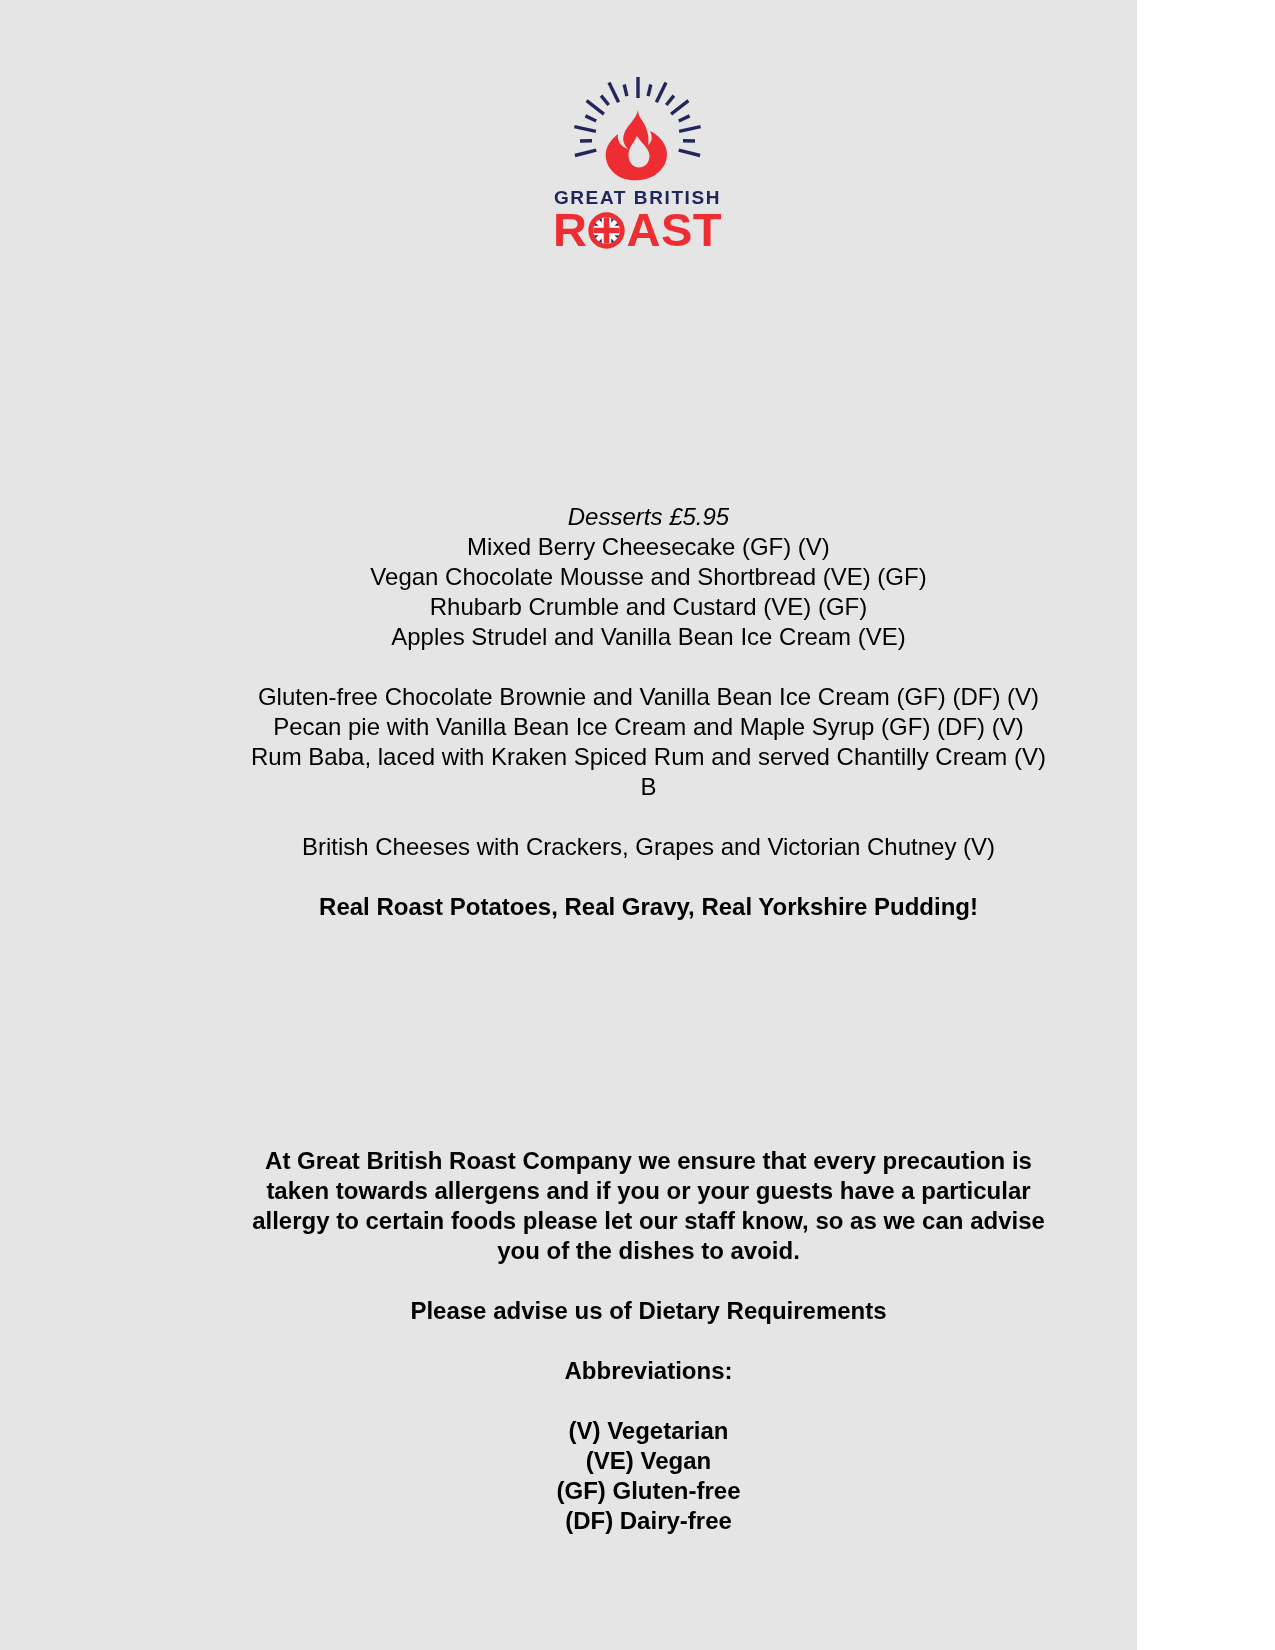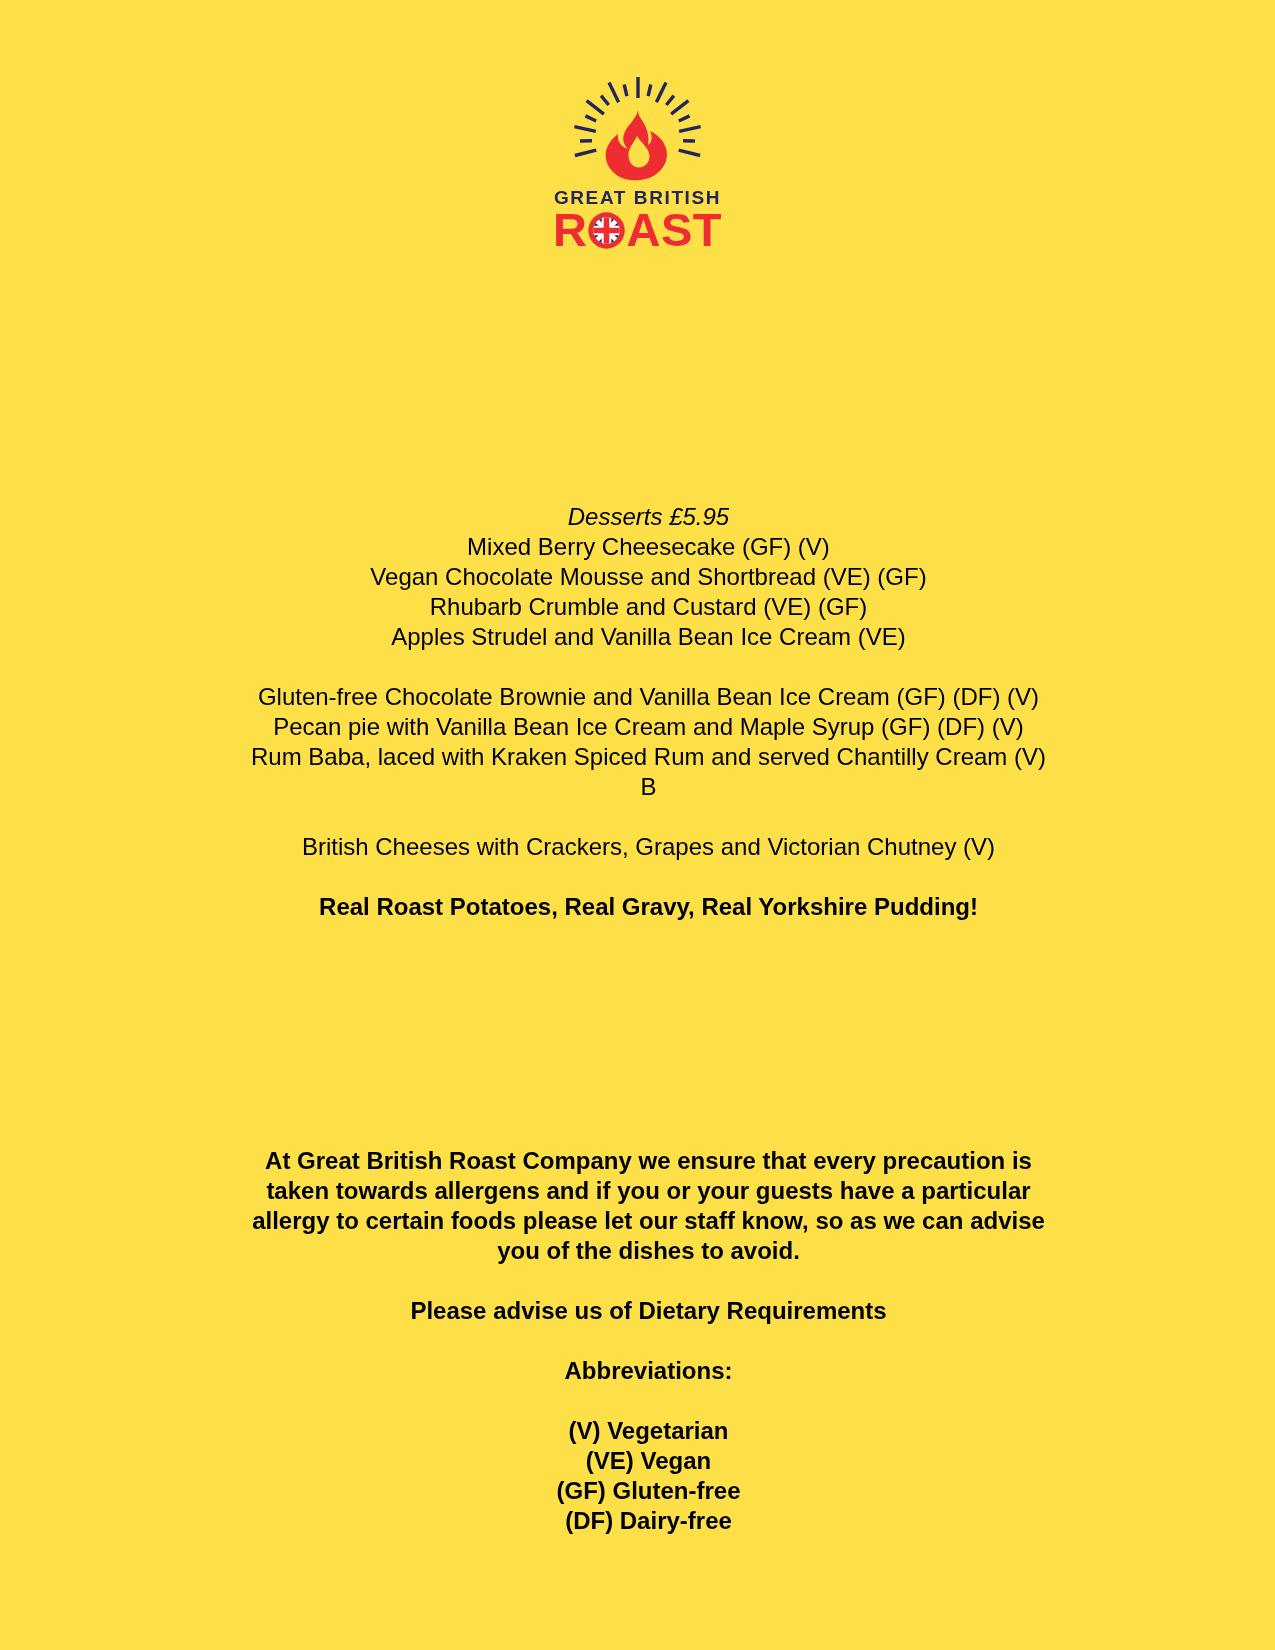--- a/index.html
+++ b/index.html
@@ -1,23 +1,23 @@
 <!DOCTYPE html>
 <html><head>
 <meta charset="utf-8">
 <style>
   * { margin: 0; padding: 0; box-sizing: border-box; }
   html, body { background: #ffffff; }
   body { font-family: "Liberation Sans", sans-serif; }
 
   .page {
     position: relative;
-    width: 1275px;
+    width: 1137px;
     height: 1650px;
-    background: #fde047;
+    background: #e5e5e5;
     overflow: hidden;
   }
 
   
   .logo {
     position: absolute;
     top: 76px;
     left: 0;
     width: 1275px;
     display: flex;

